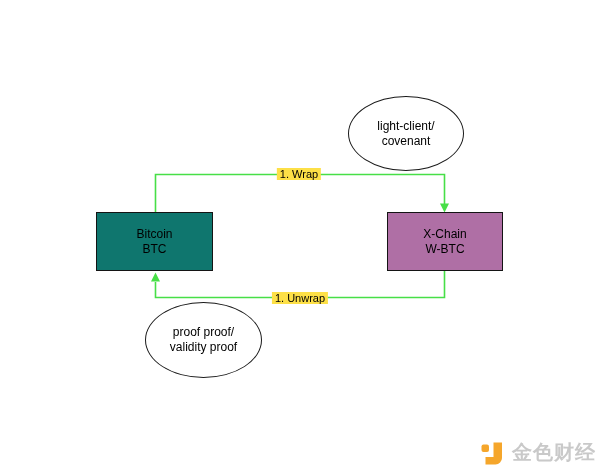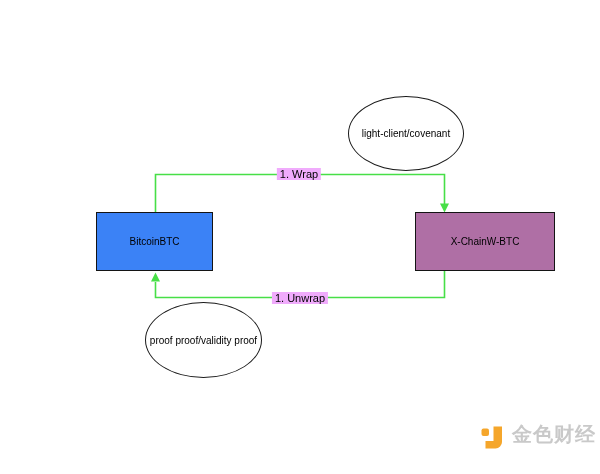--- a/index.html
+++ b/index.html
@@ -19,68 +19,70 @@
     position: absolute;
     left: 0;
     top: 0;
     width: 600px;
     height: 474px;
   }
   .node {
     position: absolute;
     box-sizing: border-box;
     display: flex;
+    flex-direction: column;
     align-items: center;
     justify-content: center;
     text-align: center;
     color: #000000;
-    font-size: 10px;
+    font-size: 12px;
     line-height: 15px;
   }
   .rect-node {
     border: 1.5px solid #141414;
   }
   .node-bitcoin {
     left: 96px; top: 212px; width: 117px; height: 59px;
-    background: #3b82f6;
+    background: #0f766e;
   }
   .node-xchain {
-    left: 387px; top: 212px; width: 140px; height: 59px;
+    left: 387px; top: 212px; width: 116px; height: 59px;
     background: #af6fa5;
-    margin-left: 28px;
   }
   .ellipse-node {
     border: 1px solid #1a1a1a;
     border-radius: 50%;
     background: #ffffff;
   }
   .node-lightclient {
     left: 348px; top: 96px; width: 116px; height: 75px;
   }
   .node-fraudproof {
     left: 145px; top: 302px; width: 117px; height: 76px;
   }
   .edge-label {
     position: absolute;
     transform: translate(-50%, -50%);
-    background: #f0abfc;
+    background: #fde047;
     padding: 0 3px;
     font-size: 11px;
     color: #000000;
     white-space: nowrap;
     text-align: right;
   }
   .label-wrap   { left: 299px; top: 174px; }
   .label-unwrap { left: 300px; top: 298px; }
   .watermark {
     position: absolute;
     left: 480px;
-    top: 424px;
+    top: 440px;
     display: flex;
+    align-items: center;
     gap: 5px;
+    font-family: Liberation Mono, monospace;
   }
   .watermark-text {
     font-size: 20px;
     font-weight: bold;
     color: #c9c9c9;
     letter-spacing: 1px;
     line-height: 1;
   }
 </style>
 </head>

